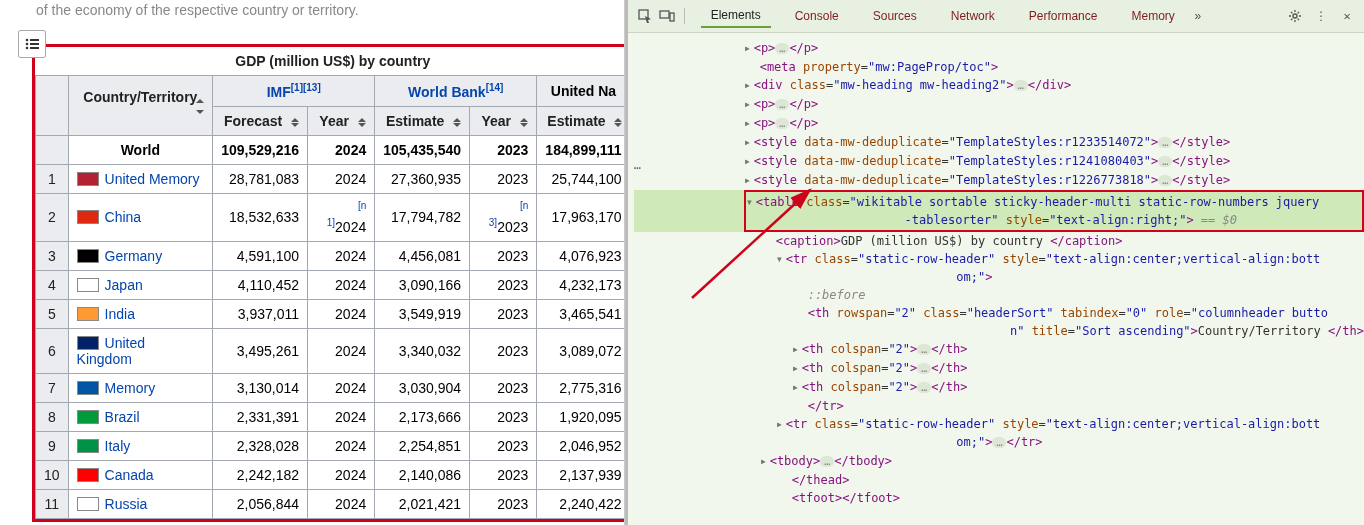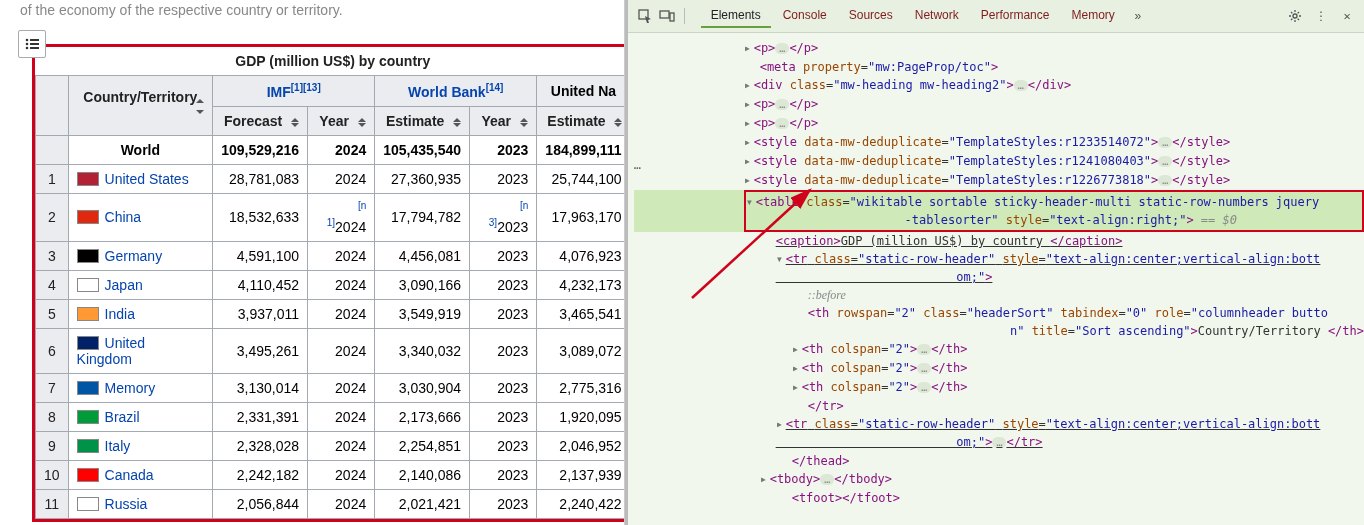--- a/index.html
+++ b/index.html
@@ -12,20 +12,21 @@
     overflow: hidden;
     background: #fff;
   }
   
   .left-pane {
     width: 694px;
     height: 100%;
     overflow: hidden;
     position: relative;
     border-right: 1px solid #ccc;
+    padding-left: 16px;
   }
   .intro-text {
     padding: 2px 10px 8px 20px;
     color: #888;
     font-size: 14px;
   }
   .toc-button {
     position: absolute;
     top: 30px;
     left: 18px;
@@ -120,21 +121,21 @@
   }
   .dt-toolbar {
     display: flex;
     align-items: center;
     padding: 4px 8px;
     background: #e8f0e2;
     border-bottom: 1px solid #c9d4c2;
     gap: 4px;
   }
   .dt-ico { width:18px; height:18px; display:flex; align-items:center; justify-content:center; color:#555; cursor:pointer; }
-  .dt-tabs { display: flex; gap: 2px; margin-left: 8px; font-family: -apple-system, Arial, sans-serif; }
+  .dt-tabs { display: flex; gap: 14px; margin-left: 8px; font-family: -apple-system, Arial, sans-serif; align-items: center; }
   .dt-tab { padding: 4px 10px; color: #7f1d1d; cursor:pointer; }
   .dt-tab.active { color: #222; border-bottom: 2px solid #6a9e3f; }
   .dt-right { margin-left: auto; display:flex; gap:8px; align-items:center; }
   .dt-body {
     flex: 1;
     overflow: auto;
     padding: 6px 0 6px 6px;
     line-height: 18px;
     white-space: nowrap;
     color: #333;
@@ -150,27 +151,27 @@
   }
   .ln { padding-left: 0; }
   .tri { display:inline-block; width:10px; color:#777; cursor:pointer; }
   .tag { color: #881280; }
   .attr { color: #994500; }
   .val { color: #1a1aa6; }
   .txt { color: #333; }
   .comment-dots { color:#888; background:#dde7d5; border-radius:7px; padding:0 4px; font-size:10px; }
   .indent1 { padding-left: 110px; }
   .indent2 { padding-left: 126px; }
-  .indent3 { padding-left: 142px; text-decoration: underline; }
+  .indent3 { padding-left: 142px; }
   .indent4 { padding-left: 158px; }
   .indent5 { padding-left: 174px; }
   .highlight-row { background: #cfe9b8; }
   .red-box { border: 2px solid #D0021B; display: block; padding: 1px 0; }
   .sel-after { color:#888; font-style: italic; }
-  .pseudo { color: #888; font-style: italic; font-family: Liberation Serif, serif; }
+  .pseudo { color: #888; font-style: italic; }
 
   
   .arrow-svg {
     position: absolute;
     top: 0; left: 0;
     pointer-events: none;
     z-index: 20;
   }
 </style>
 </head>
@@ -212,21 +213,21 @@
    <td class="rownum"></td>
    <td class="country" style="text-align:center">World</td>
    <td>109,529,216</td>
             <td>2024</td>
    <td>105,435,540</td>
             <td>2023</td>
    <td>184,899,111</td>
           </tr>
           <tr>
      <td class="rownum">1</td>
-     <td class="country"><span class="flag" style="background:#b22234"></span><a href="#">United States</a></td>
+     <td class="country"><span class="flag" style="background:#b22234"></span><a href="#">United Memory</a></td>
      <td>28,781,083</td>
             <td>2024</td>
      <td>27,360,935</td>
             <td>2023</td>
      <td>25,744,100</td>
           </tr>
           <tr>
      <td class="rownum">2</td>
      <td class="country"><span class="flag" style="background:#de2910"></span><a href="#">China</a></td>
      <td>18,532,633</td>
@@ -371,22 +372,22 @@
       </div>
     <div class="ln indent3"><span class="tag">&lt;caption&gt;</span><span class="txt">GDP (million US$) by country </span><span class="tag">&lt;/caption&gt;</span></div>
     <div class="ln indent3"><span class="tri">▾</span><span class="tag">&lt;tr</span> <span class="attr">class</span>=<span class="val">"static-row-header"</span> <span class="attr">style</span>=<span class="val">"text-align:center;vertical-align:bott<br>&nbsp;&nbsp;&nbsp;&nbsp;&nbsp;&nbsp;&nbsp;&nbsp;&nbsp;&nbsp;&nbsp;&nbsp;&nbsp;&nbsp;&nbsp;&nbsp;&nbsp;&nbsp;&nbsp;&nbsp;&nbsp;&nbsp;&nbsp;&nbsp;&nbsp;om;"</span><span class="tag">&gt;</span></div>
     <div class="ln indent5"><span class="pseudo">::before</span></div>
     <div class="ln indent5"><span class="tag">&lt;th</span> <span class="attr">rowspan</span>=<span class="val">"2"</span> <span class="attr">class</span>=<span class="val">"headerSort"</span> <span class="attr">tabindex</span>=<span class="val">"0"</span> <span class="attr">role</span>=<span class="val">"columnheader butto<br>&nbsp;&nbsp;&nbsp;&nbsp;&nbsp;&nbsp;&nbsp;&nbsp;&nbsp;&nbsp;&nbsp;&nbsp;&nbsp;&nbsp;&nbsp;&nbsp;&nbsp;&nbsp;&nbsp;&nbsp;&nbsp;&nbsp;&nbsp;&nbsp;&nbsp;&nbsp;&nbsp;&nbsp;n"</span> <span class="attr">title</span>=<span class="val">"Sort ascending"</span><span class="tag">&gt;</span><span class="txt">Country/Territory </span><span class="tag">&lt;/th&gt;</span></div>
     <div class="ln indent4"><span class="tri">▸</span><span class="tag">&lt;th</span> <span class="attr">colspan</span>=<span class="val">"2"</span><span class="tag">&gt;</span><span class="comment-dots">…</span><span class="tag">&lt;/th&gt;</span></div>
     <div class="ln indent4"><span class="tri">▸</span><span class="tag">&lt;th</span> <span class="attr">colspan</span>=<span class="val">"2"</span><span class="tag">&gt;</span><span class="comment-dots">…</span><span class="tag">&lt;/th&gt;</span></div>
     <div class="ln indent4"><span class="tri">▸</span><span class="tag">&lt;th</span> <span class="attr">colspan</span>=<span class="val">"2"</span><span class="tag">&gt;</span><span class="comment-dots">…</span><span class="tag">&lt;/th&gt;</span></div>
     <div class="ln indent5"><span class="tag">&lt;/tr&gt;</span></div>
     <div class="ln indent3"><span class="tri">▸</span><span class="tag">&lt;tr</span> <span class="attr">class</span>=<span class="val">"static-row-header"</span> <span class="attr">style</span>=<span class="val">"text-align:center;vertical-align:bott<br>&nbsp;&nbsp;&nbsp;&nbsp;&nbsp;&nbsp;&nbsp;&nbsp;&nbsp;&nbsp;&nbsp;&nbsp;&nbsp;&nbsp;&nbsp;&nbsp;&nbsp;&nbsp;&nbsp;&nbsp;&nbsp;&nbsp;&nbsp;&nbsp;&nbsp;om;"</span><span class="tag">&gt;</span><span class="comment-dots">…</span><span class="tag">&lt;/tr&gt;</span></div>
+    <div class="ln indent2"><span class="tri">▸</span><span class="tag">&lt;tbody&gt;</span><span class="comment-dots">…</span><span class="tag">&lt;/tbody&gt;</span></div>
     <div class="ln indent4"><span class="tag">&lt;/thead&gt;</span></div>
-    <div class="ln indent2"><span class="tri">▸</span><span class="tag">&lt;tbody&gt;</span><span class="comment-dots">…</span><span class="tag">&lt;/tbody&gt;</span></div>
     <div class="ln indent4"><span class="tag">&lt;tfoot&gt;&lt;/tfoot&gt;</span></div>
 
   </div>
 </div>
 
 <svg class="arrow-svg" width="1364" height="525">
   <defs>
       <marker id="ah" markerWidth="10" markerHeight="10" refX="8" refY="3" orient="auto">
         <path d="M0,0 L9,3 L0,6 Z" fill="#D0021B"></path>
       </marker>

